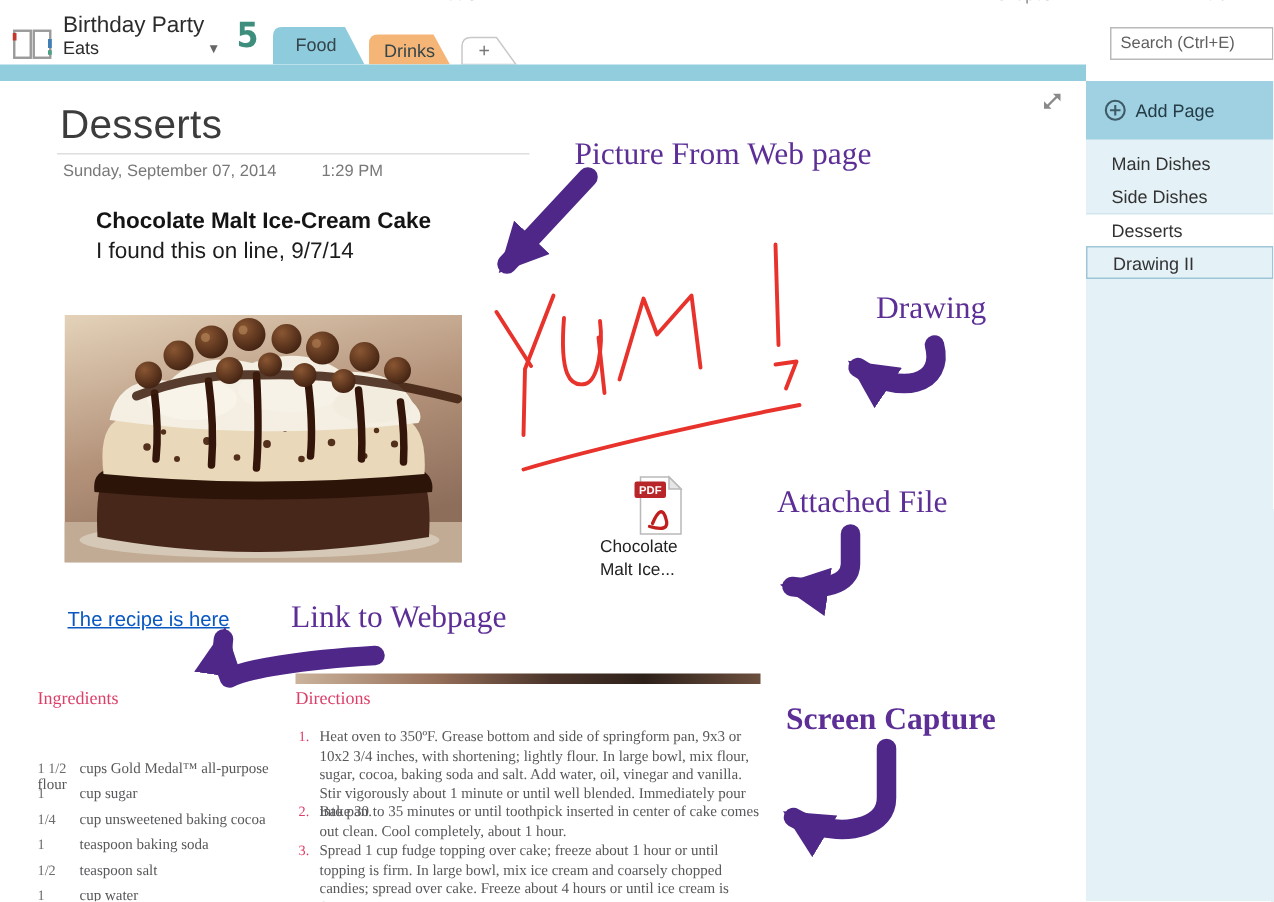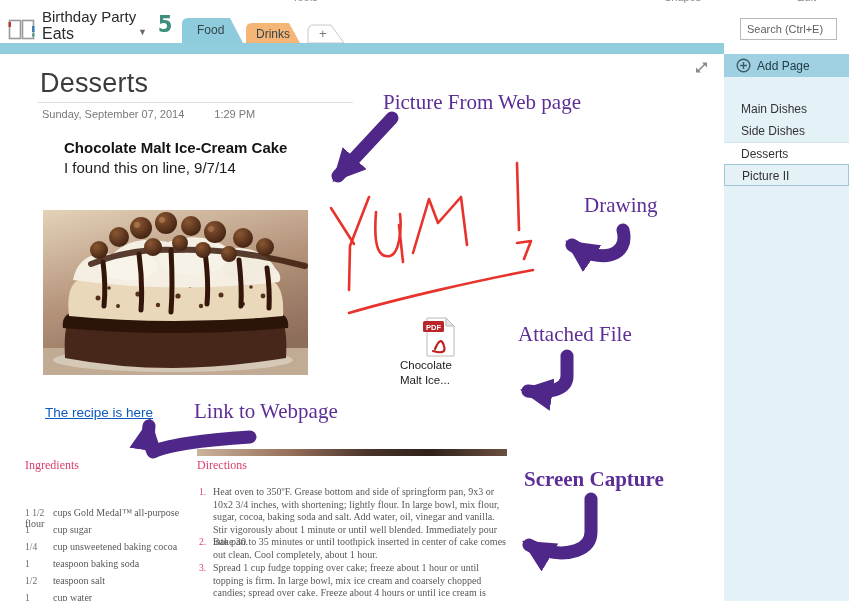--- a/index.html
+++ b/index.html
@@ -7,36 +7,36 @@
   .app {
     position:relative; width:849px; height:601px; overflow:hidden;
     font-family:"Liberation Sans", sans-serif; background:#fff;
   }
   .abs { position:absolute; }
 
   
   .ribbon-clip { position:absolute; left:0; top:0; width:849px; height:6px; overflow:hidden; }
   .ribbon-clip span { position:absolute; top:-9px; font-size:11px; color:#8a8a8a; }
   .nb-title { font-size:15px; color:#2b2b2b; line-height:16px; }
-  .nb-sub   { font-size:16px; color:#2b2b2b; }
+  .nb-sub   { font-size:12px; color:#2b2b2b; }
   .caret { font-size:9px; color:#666; }
   .undo-glyph { font-size:23px; line-height:22px; color:#3e8e7e; font-weight:600; font-family:"DejaVu Sans", sans-serif; transform:scaleX(.92); display:inline-block; }
   .tab-label { position:absolute; font-size:12px; color:#35454c; }
   .search-box {
-    position:absolute; left:740px; top:18px; width:97px; height:22px;
+    position:absolute; left:740px; top:18px; width:109px; height:22px;
     border:1px solid #b9b9b9; background:#fff; font-size:11px; color:#555;
     padding:0 6px; outline:none; font-family:"Liberation Sans", sans-serif;
   }
   .search-box::placeholder { color:#5f5f5f; opacity:1; }
   .tealbar { position:absolute; left:0; top:43px; width:724px; height:11px; background:#92cdde; }
 
   
   .sidebar { position:absolute; left:724px; top:54px; width:125px; height:547px; background:#e4f1f7; }
   .addpage {
-    position:absolute; left:0; top:0; width:125px; height:23px; background:#a0d1e2;
+    position:absolute; left:0; top:0; width:125px; height:39px; background:#a0d1e2;
     display:flex; align-items:center; gap:6px; padding-left:12px; cursor:pointer;
   }
   .addpage-label { font-size:12px; color:#233c46; }
   .page-item { position:absolute; left:0; width:125px; height:22px; line-height:22px;
     padding-left:17px; font-size:12px; color:#333; cursor:pointer; }
   .page-item.sel { background:#fff; border-top:1px solid #d3e6ee; }
   .page-item.boxed { border:1px solid #9fc6d6; background:#e4f1f7; }
 
   
   .canvas { position:absolute; left:0; top:54px; width:724px; height:547px; background:#fff; }
@@ -279,16 +279,16 @@
       <svg width="15" height="15" viewBox="0 0 15 15">
         <circle cx="7.5" cy="7.5" r="6.3" fill="none" stroke="#3d5a66" stroke-width="1.4"></circle>
         <line x1="7.5" y1="4" x2="7.5" y2="11" stroke="#3d5a66" stroke-width="1.4"></line>
         <line x1="4" y1="7.5" x2="11" y2="7.5" stroke="#3d5a66" stroke-width="1.4"></line>
       </svg>
       <span class="addpage-label">Add Page</span>
     </div>
     <div class="page-item" style="top:44px">Main Dishes</div>
     <div class="page-item" style="top:66px">Side Dishes</div>
     <div class="page-item sel" style="top:88px">Desserts</div>
-    <div class="page-item boxed" style="top:110px">Picture II</div>
+    <div class="page-item boxed" style="top:110px">Drawing II</div>
   </div>
 
 </div>
 
 </body></html>

